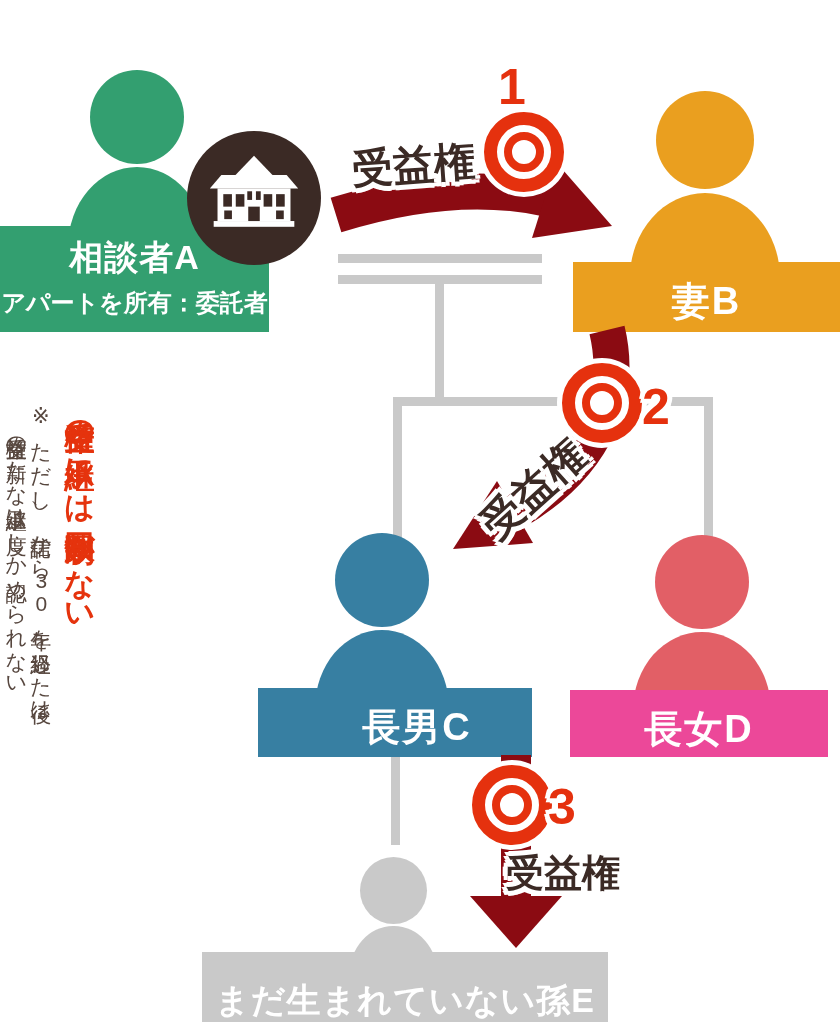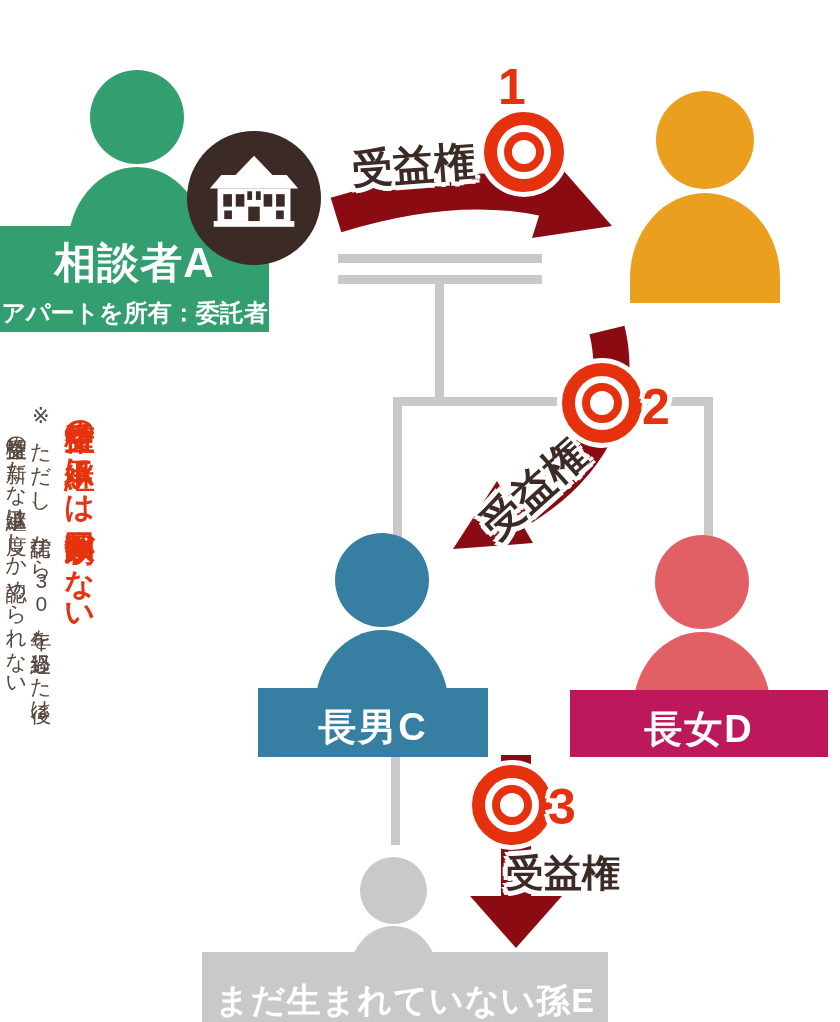--- a/index.html
+++ b/index.html
@@ -32,25 +32,25 @@
   .p-c .head{left:335px;top:533px;width:94px;height:94px;background:#377fa2;}
   .p-c .torso{left:315px;top:630px;width:134px;height:100px;background:#377fa2;border-radius:67px 67px 0 0/78px 78px 0 0;}
   .p-d .head{left:655px;top:535px;width:94px;height:94px;background:#e25f66;}
   .p-d .torso{left:633px;top:632px;width:138px;height:100px;background:#e25f66;border-radius:69px 69px 0 0/78px 78px 0 0;}
   .p-e .head{left:360px;top:857px;width:67px;height:67px;background:#c9c9c9;}
   .p-e .torso{left:349px;top:926px;width:89px;height:60px;background:#c9c9c9;border-radius:44px 44px 0 0/50px 50px 0 0;}
 
   
   .label-box{position:absolute;z-index:3;color:#fff;text-align:center;}
   .box-a{left:0;top:226px;width:269px;height:106px;background:#339f70;}
-  .box-a .name{margin-top:9px;font-size:42px;font-weight:bold;letter-spacing:1px;}
+  .box-a .name{margin-top:9px;font-size:34px;font-weight:bold;letter-spacing:1px;}
   .box-a .sub{margin-top:6px;font-size:24px;font-weight:bold;letter-spacing:0;}
   .box-b{left:573px;top:262px;width:267px;height:70px;background:#ea9f1f;}
-  .box-c{left:258px;top:688px;width:230px;height:69px;background:#377fa2;}
-  .box-d{left:570px;top:690px;width:258px;height:67px;background:#be185d;}
+  .box-c{left:258px;top:688px;width:230px;height:69px;background:#377fa2;padding-left:44px;}
+  .box-d{left:570px;top:690px;width:258px;height:67px;background:#ec4899;}
   .box-e{left:202px;top:952px;width:406px;height:70px;background:#c9c9c9;}
   .box-b .name,.box-c .name,.box-d .name{margin-top:14px;font-size:38px;font-weight:bold;letter-spacing:2px;}
   .box-e .name{margin-top:26px;font-size:34px;font-weight:bold;letter-spacing:1px;}
 
   
   .house-badge{position:absolute;left:187px;top:131px;width:134px;height:134px;border-radius:50%;
     background:#3b2a25;z-index:5;display:flex;align-items:center;justify-content:center;}
 
   
   .arrows{position:absolute;left:0;top:0;z-index:4;}
@@ -119,20 +119,23 @@
   </div>
   <div class="person p-e">
     <div class="head"></div>
     <div class="torso"></div>
   </div>
 
   <div class="label-box box-a">
     <div class="name">相談者A</div>
     <div class="sub">アパートを所有：委託者</div>
   </div>
+  <div class="label-box box-b">
+    <div class="name">妻B</div>
+  </div>
   <div class="label-box box-c">
     <div class="name">長男C</div>
   </div>
   <div class="label-box box-d">
     <div class="name">長女D</div>
   </div>
   <div class="label-box box-e">
     <div class="name">まだ生まれていない孫E</div>
   </div>
 

